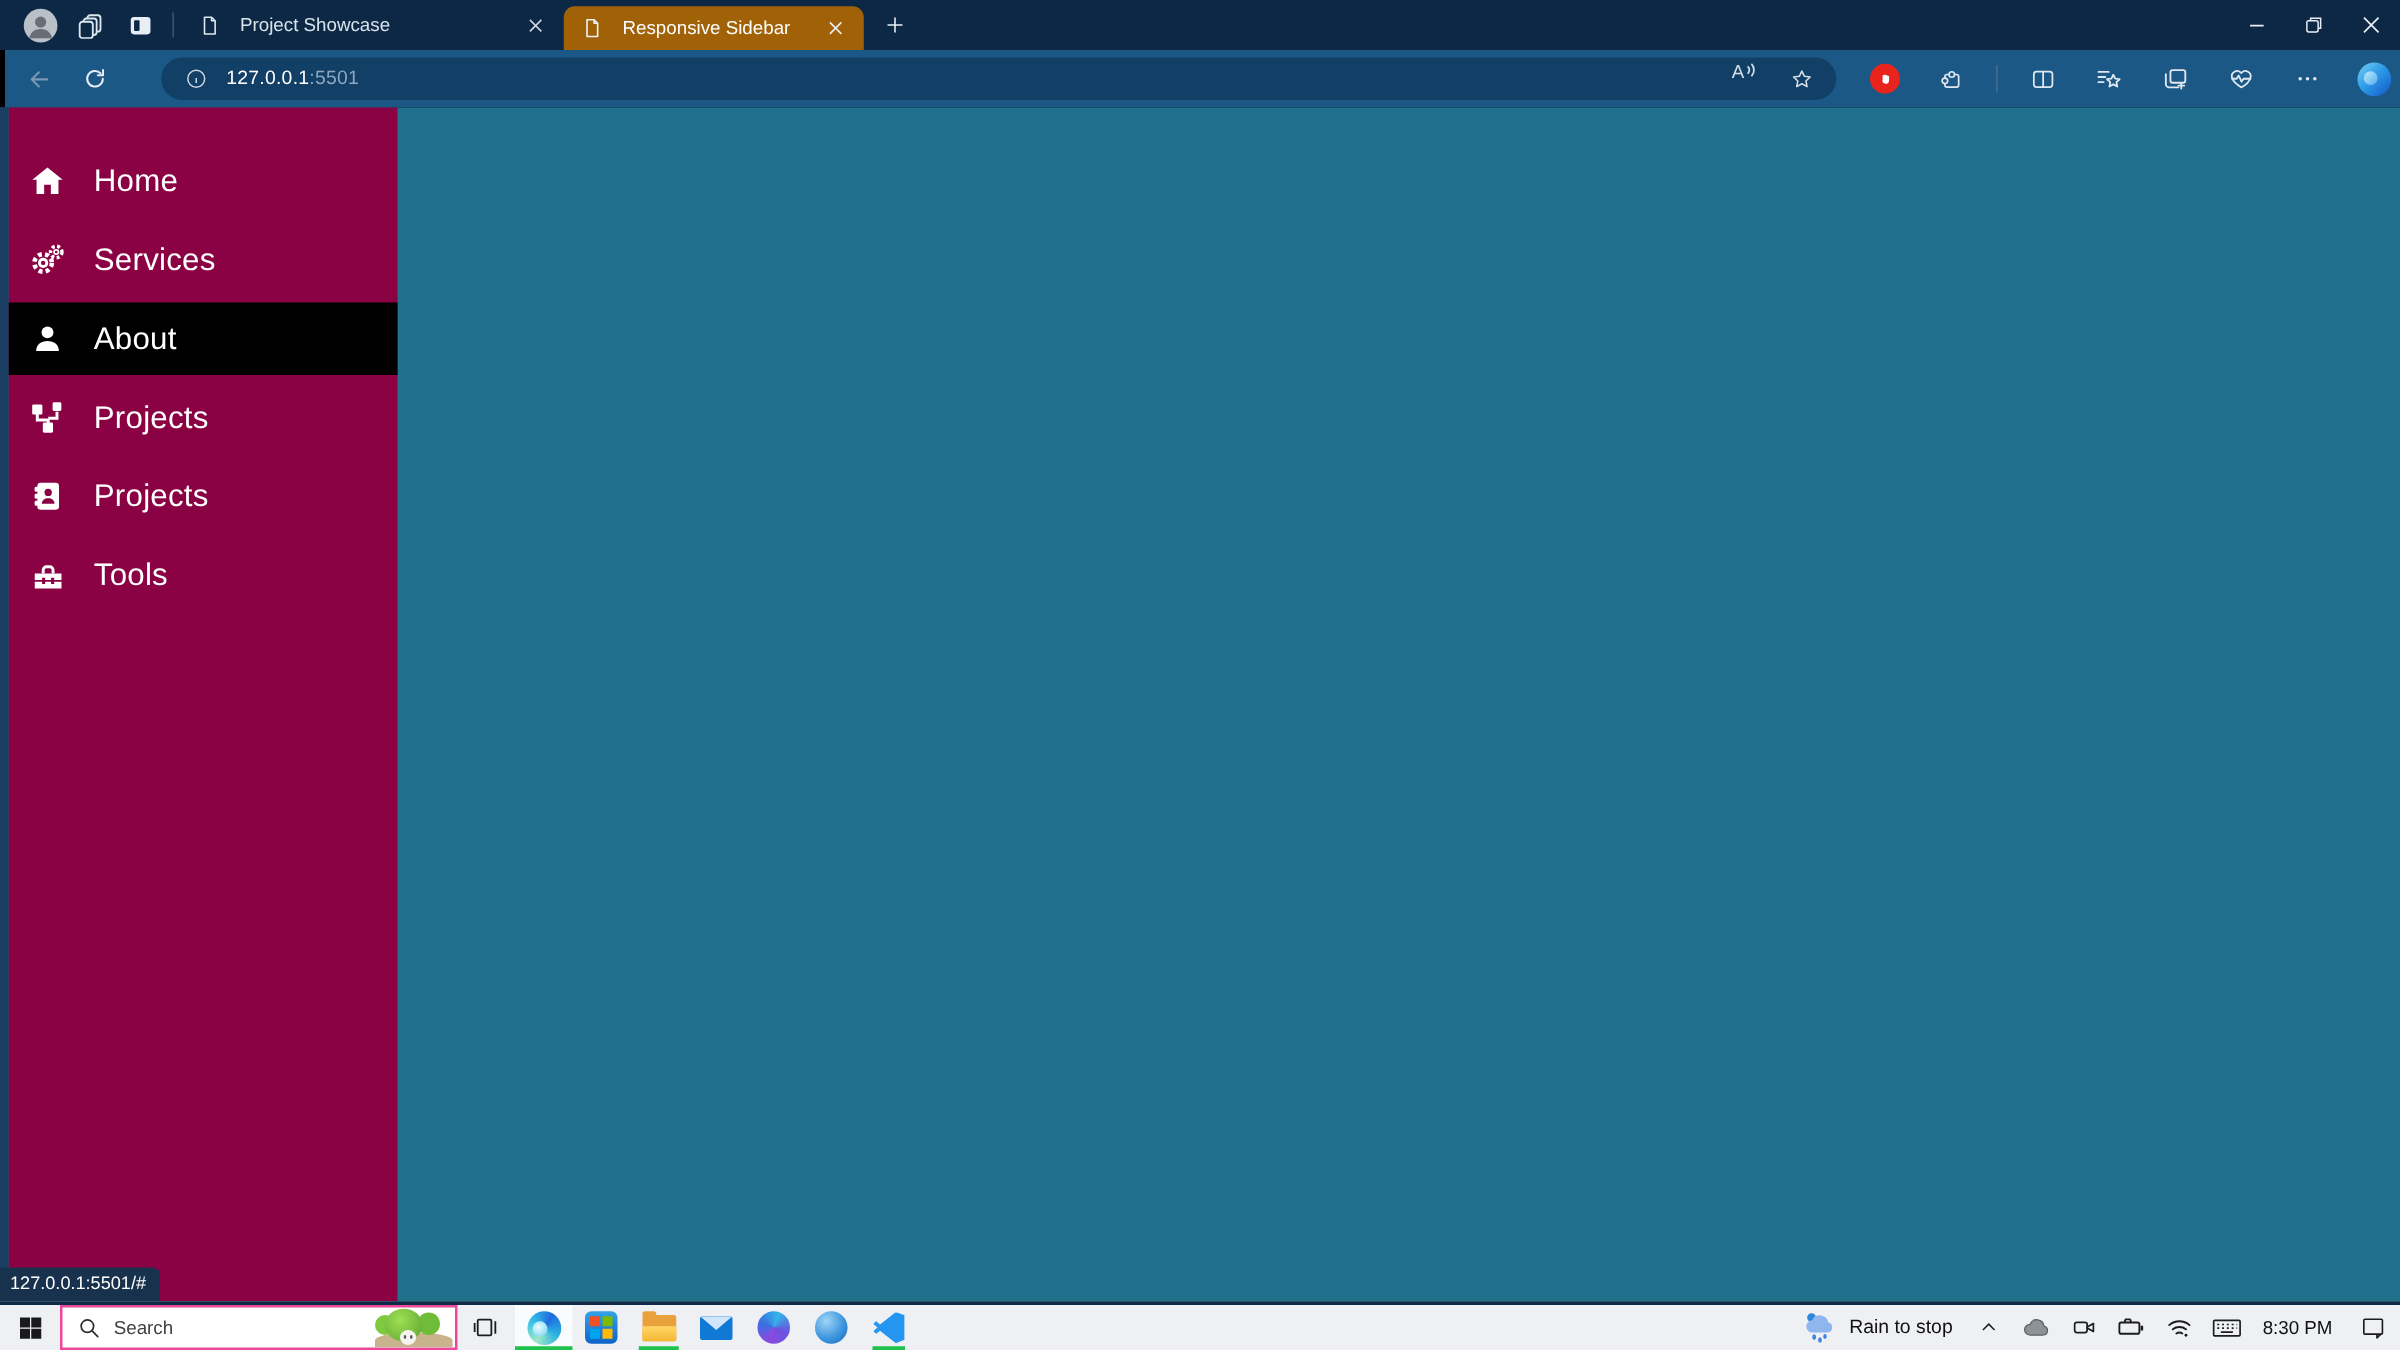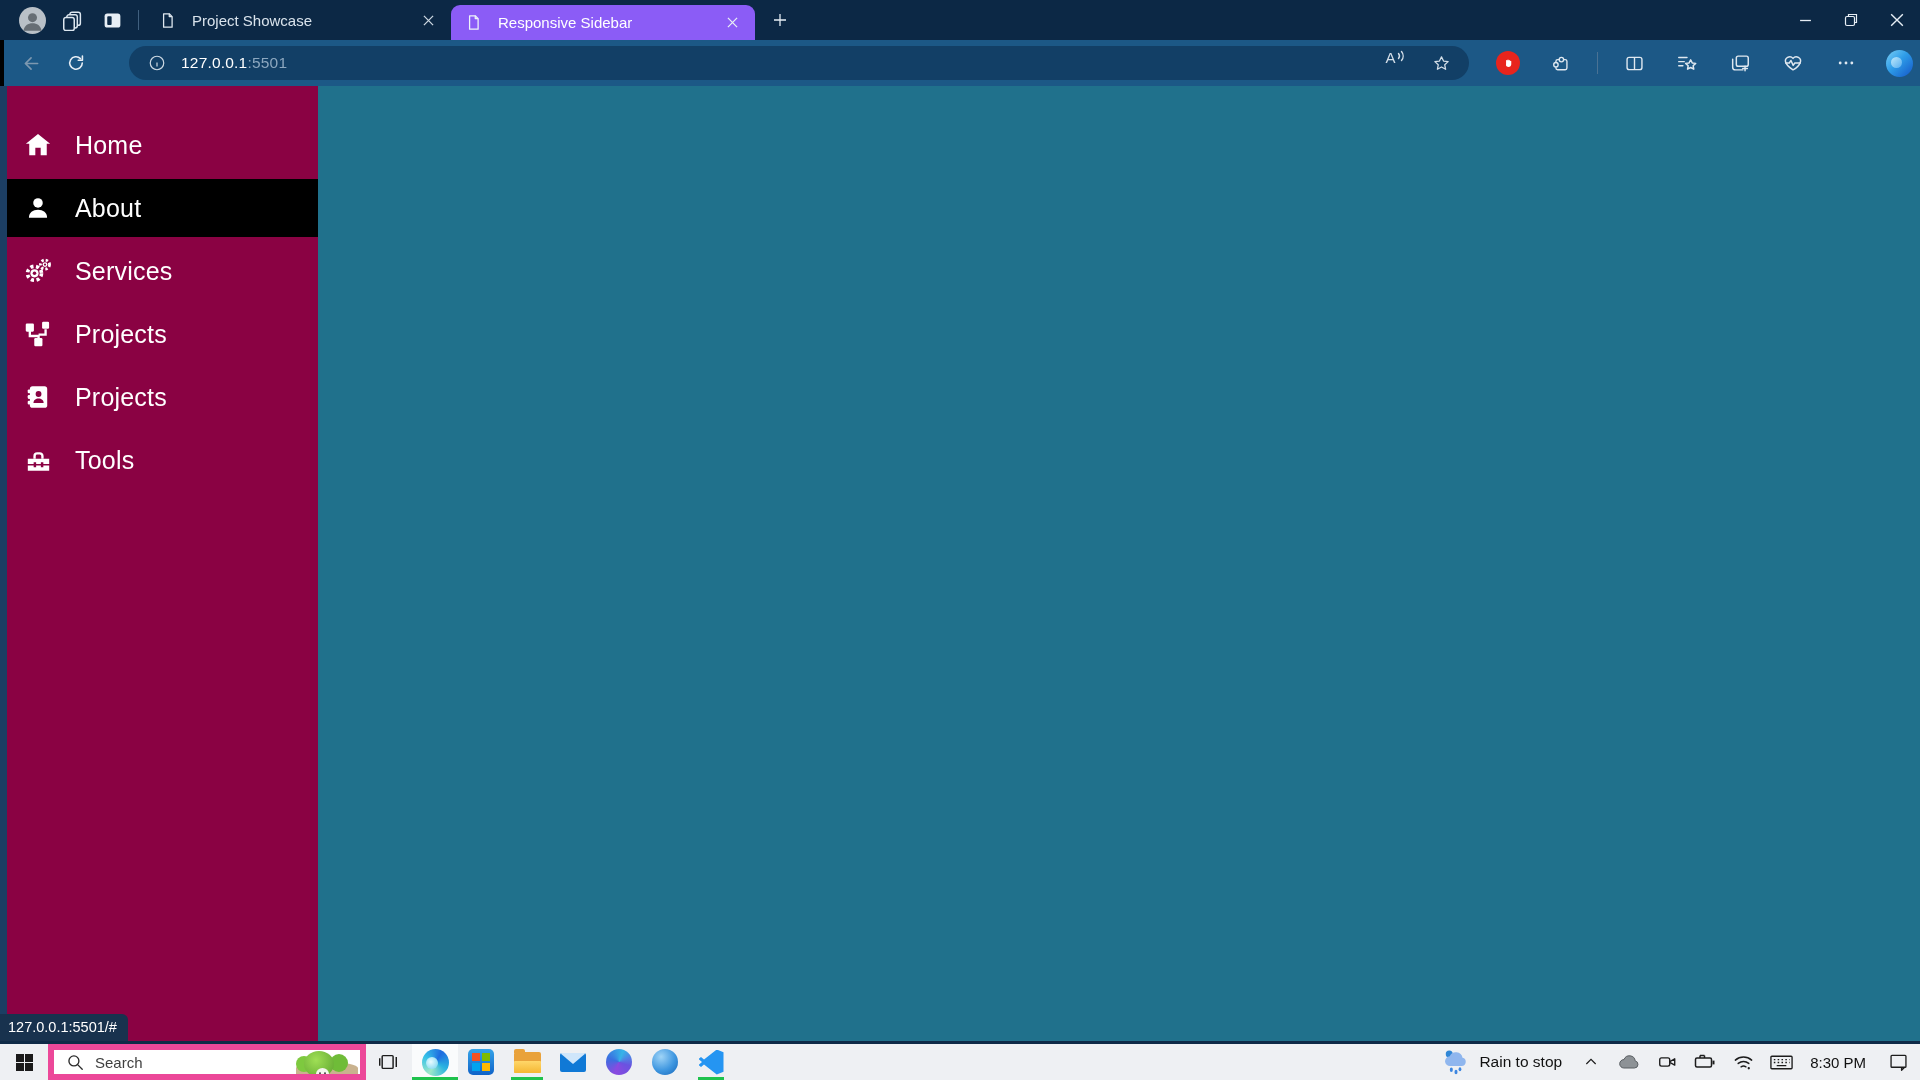--- a/index.html
+++ b/index.html
@@ -10,21 +10,21 @@
   
   .tabbar { position:absolute; left:0; top:0; width:1920px; height:40px; background:#0c2845;
             display:flex; align-items:center; }
   .tb-left { display:flex; align-items:center; height:40px; padding-left:12px; }
   .tb-btn { width:40px; height:40px; display:flex; align-items:center; justify-content:center; }
   .avatar { width:27px; height:27px; border-radius:50%; background:#b9c0c7; display:flex;
             align-items:center; justify-content:center; overflow:hidden; }
   .tb-divider { width:1px; height:20px; background:#40607f; margin:0 6px; }
   .tab { display:flex; align-items:center; height:40px; padding:0 10px 0 14px; }
   .tab-inactive { width:306px; }
-  .tab-active { width:304px; height:35px; margin-top:5px; background:#8b5cf6;
+  .tab-active { width:240px; height:35px; margin-top:5px; background:#a16207;
                 border-radius:9px 9px 0 0; }
   .tab-title { flex:1; font-size:15px; color:#d9e3ec; margin-left:16px; white-space:nowrap;
                overflow:hidden; }
   .tab-active .tab-title { color:#ffffff; }
   .tab-close { width:26px; height:26px; border-radius:5px; display:flex; align-items:center;
                justify-content:center; }
   .newtab { width:34px; height:34px; margin-left:8px; display:flex; align-items:center;
             justify-content:center; border-radius:6px; }
   .win-controls { position:absolute; right:0; top:0; height:40px; display:flex; }
   .win-btn { width:46px; height:40px; display:flex; align-items:center; justify-content:center; }
@@ -67,21 +67,21 @@
                 font-size:14.5px; padding:5px 11px 6px 8px; border-radius:0 6px 0 0; }
 
   
   .taskbar { position:absolute; left:0; top:1041px; width:1920px; height:39px;
              border-top:3px solid #0e2a47; background:#eef0f3; display:flex; align-items:stretch; }
   .tk-btn { width:46px; display:flex; align-items:center; justify-content:center; }
   .start { width:48px; }
   .winlogo { width:17px; height:17px; display:grid; grid-template-columns:8px 8px;
              grid-template-rows:8px 8px; gap:1px; }
   .winlogo div { background:#1a1a1a; }
-  .searchbox { width:318px; background:#ffffff; border:6px solid #ec4899; display:flex;
+  .searchbox { width:318px; background:#ffffff; border:2px solid #ec4899; display:flex;
                align-items:center; position:relative; overflow:hidden; }
   .search-label { font-size:15px; color:#3f3f3f; margin-left:10px; }
   .bing-thumb { position:absolute; right:0; top:0; width:66px; height:100%; overflow:hidden; }
   .thumb-ground { position:absolute; left:2px; bottom:0; width:62px; height:12px;
                   border-radius:50% 50% 0 0; background:#c9b28e; }
   .thumb-body { position:absolute; left:10px; top:1px; width:30px; height:26px;
                 border-radius:50%; background:radial-gradient(circle at 40% 35%,#9fdf55,#5ca32e); }
   .thumb-leaf1 { position:absolute; left:2px; top:6px; width:16px; height:16px; border-radius:50%;
                  background:#7ec93f; }
   .thumb-leaf2 { position:absolute; left:36px; top:4px; width:18px; height:18px; border-radius:50%;
@@ -320,44 +320,44 @@
     <nav class="sidebar">
       <div class="side-item">
         <span class="side-ico">
           <svg width="28" height="28" viewBox="0 0 24 24" fill="#ffffff">
               <path d="M12 2.6L22.4 11h-2.9v9.8h-5.2v-6.4h-4.6v6.4H4.5V11H1.6z"></path>
             </svg>
         </span>
         <span class="side-label">Home</span>
       </div>
 
-      <div class="side-item active">
-        <span class="side-ico">
-          <svg width="26" height="26" viewBox="0 0 24 24" fill="#ffffff">
-              <circle cx="12" cy="7.3" r="4.4"></circle>
-              <path d="M3.6 21c0-4.6 3.7-7.3 8.4-7.3s8.4 2.7 8.4 7.3z"></path>
-            </svg>
-        </span>
-        <span class="side-label">About</span>
-      </div>
-
       <div class="side-item">
         <span class="side-ico">
           <svg width="28" height="28" viewBox="0 0 24 24">
             <circle cx="9" cy="14" r="6" fill="none" stroke="#ffffff" stroke-width="3.1" stroke-dasharray="2.7 2.2"></circle>
             <circle cx="9" cy="14" r="3.5" fill="#ffffff"></circle>
               <circle cx="9" cy="14" r="1.5" fill="#8a0243"></circle>
             <circle cx="18" cy="6.5" r="3.9" fill="none" stroke="#ffffff" stroke-width="2.4" stroke-dasharray="2 1.7"></circle>
             <circle cx="18" cy="6.5" r="2.1" fill="#ffffff"></circle>
               <circle cx="18" cy="6.5" r="0.9" fill="#8a0243"></circle>
           </svg>
         </span>
         <span class="side-label">Services</span>
       </div>
 
+      <div class="side-item active">
+        <span class="side-ico">
+          <svg width="26" height="26" viewBox="0 0 24 24" fill="#ffffff">
+              <circle cx="12" cy="7.3" r="4.4"></circle>
+              <path d="M3.6 21c0-4.6 3.7-7.3 8.4-7.3s8.4 2.7 8.4 7.3z"></path>
+            </svg>
+        </span>
+        <span class="side-label">About</span>
+      </div>
+
       <div class="side-item">
         <span class="side-ico">
           <svg width="28" height="28" viewBox="0 0 24 24">
             <path d="M5 9.5v4.2h7.5v2.8M18.5 8v4.5h-6" fill="none" stroke="#ffffff" stroke-width="2"></path>
             <rect x="1.5" y="3" width="7" height="7" rx="1" fill="#ffffff"></rect>
             <rect x="15.5" y="1.5" width="6" height="6" rx="1" fill="#ffffff"></rect>
             <rect x="8.8" y="15.5" width="7" height="7" rx="1" fill="#ffffff"></rect>
           </svg>
         </span>
         <span class="side-label">Projects</span>

